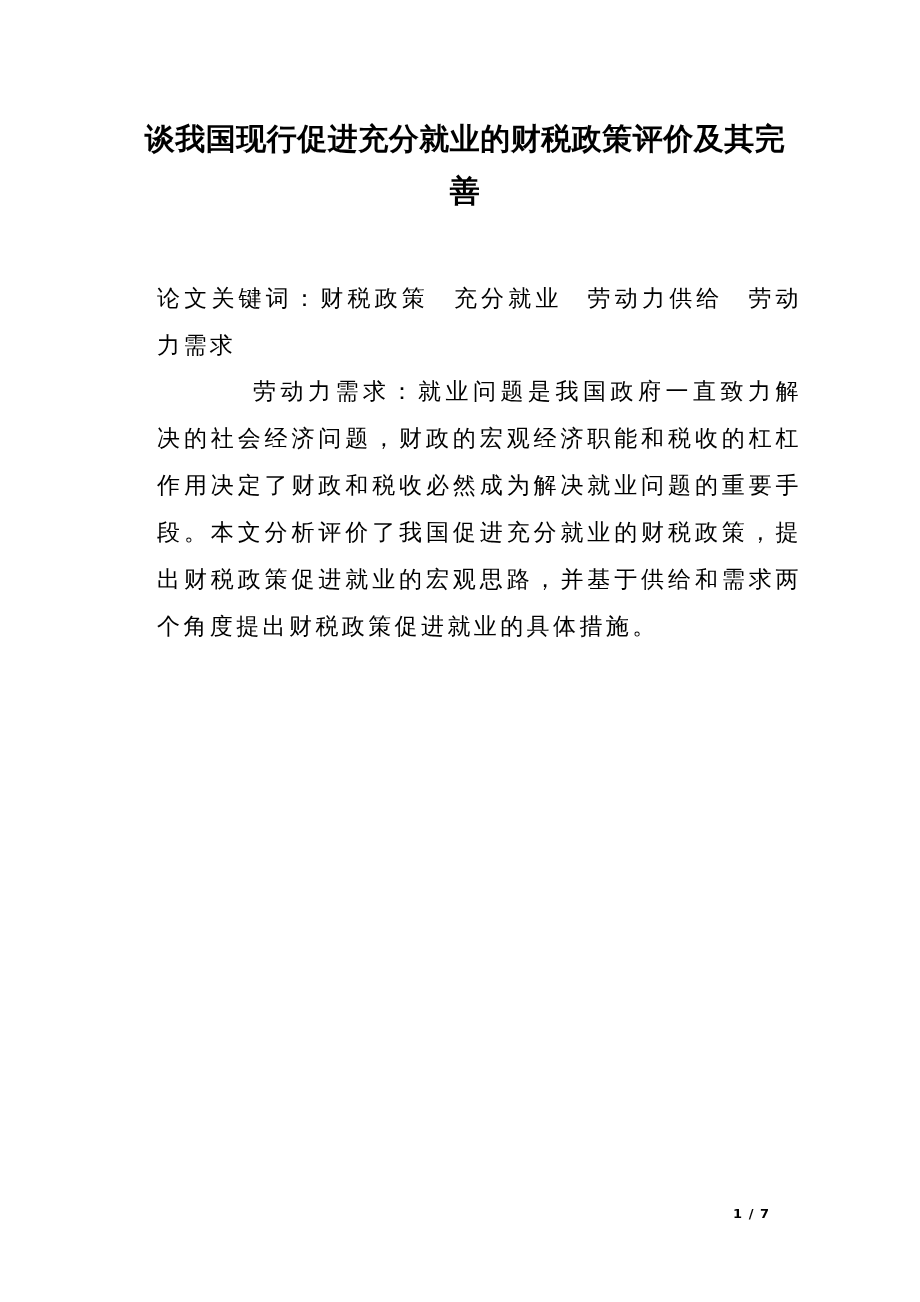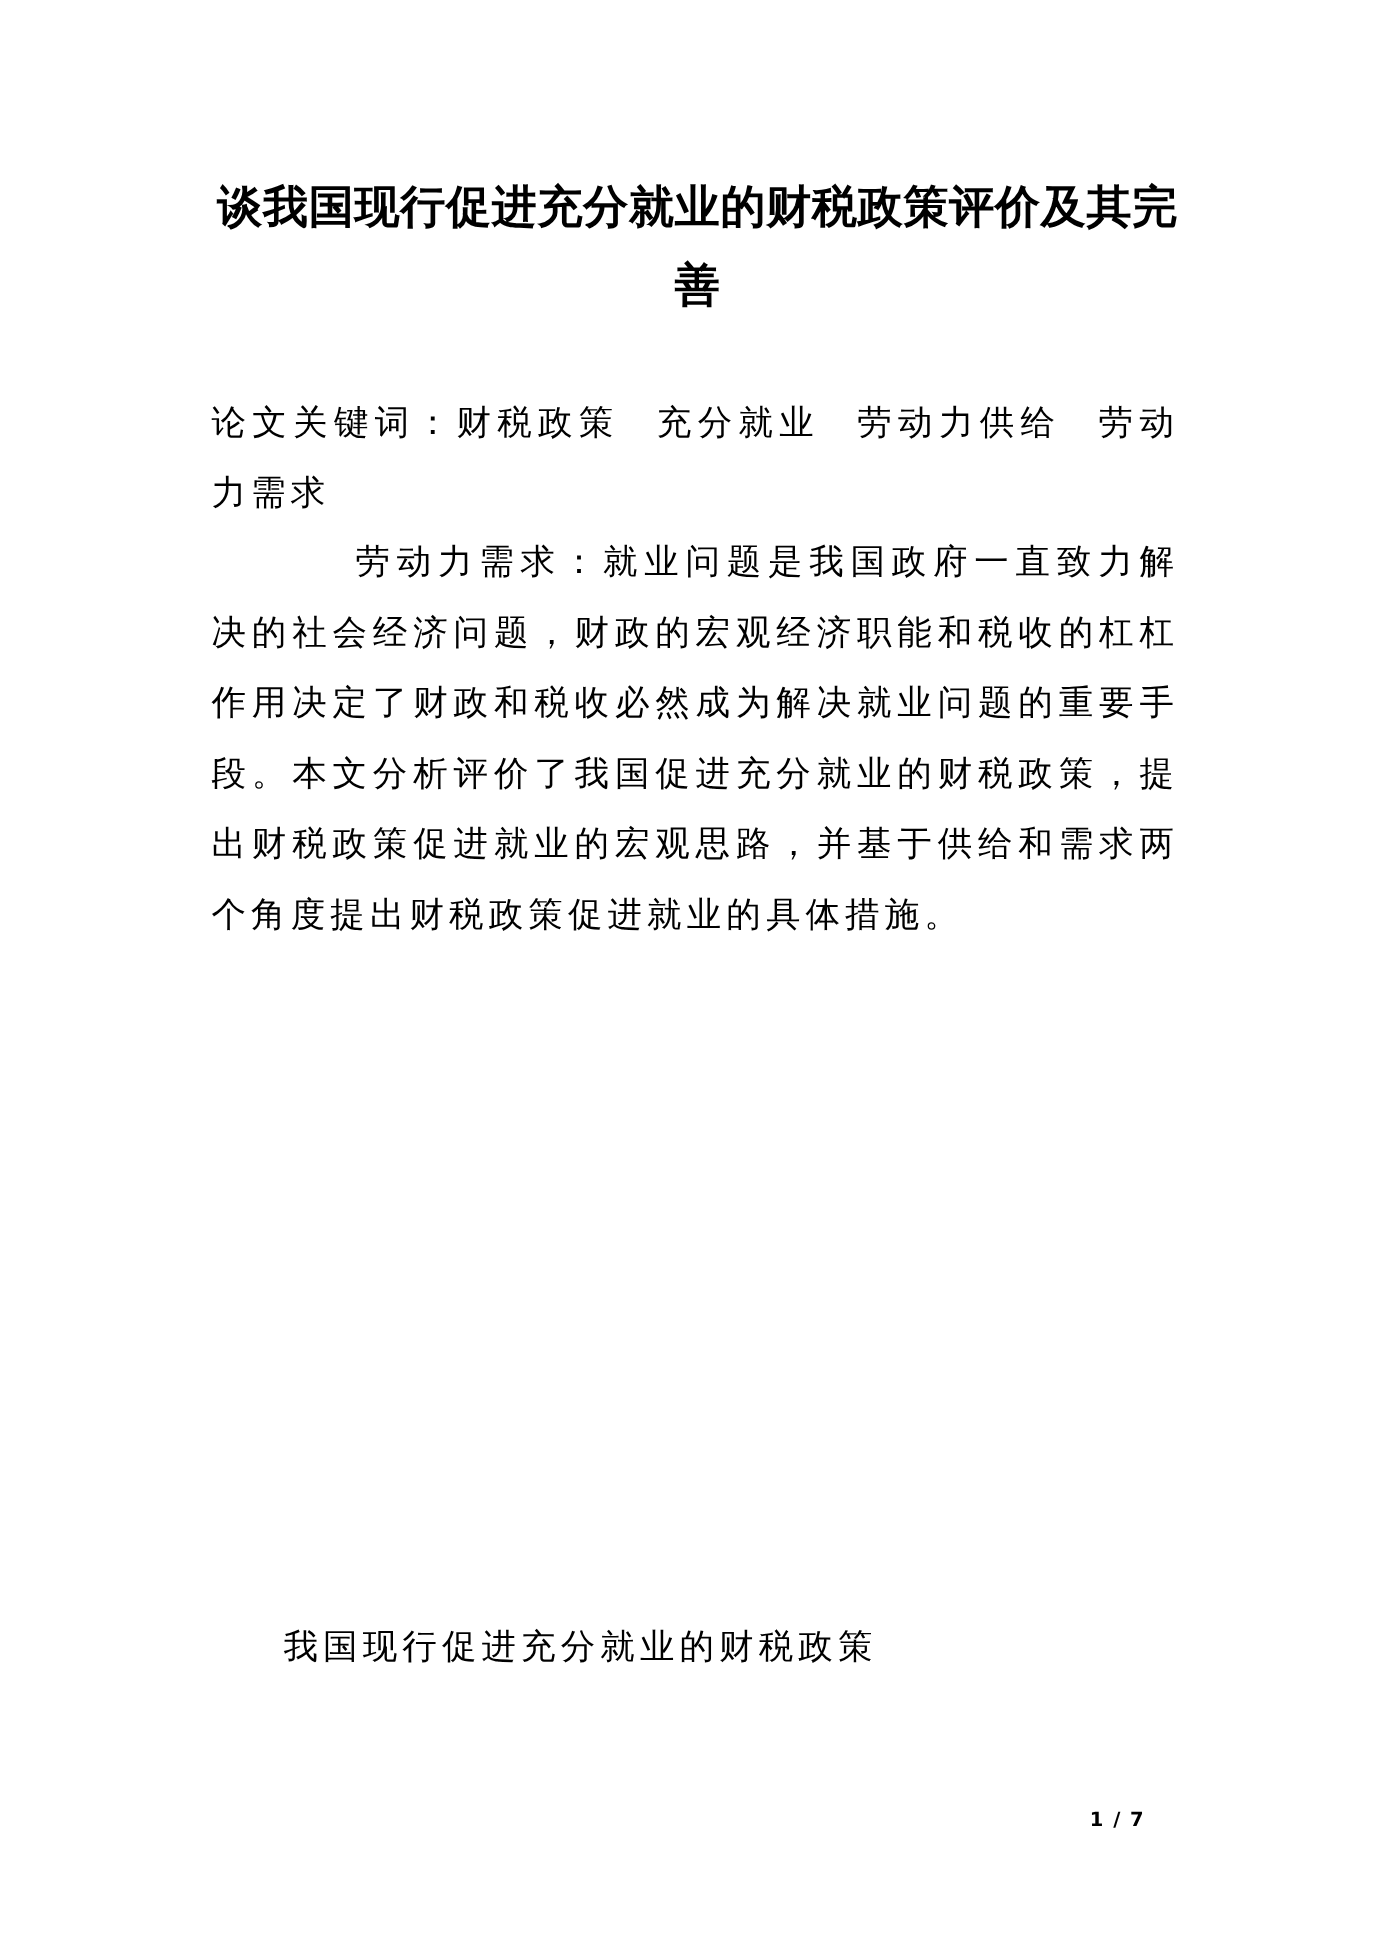--- a/index.html
+++ b/index.html
@@ -36,50 +36,49 @@
       letter-spacing: 0.5px;
       margin: 0;
     }
     .para {
       position: absolute;
       left: 141px;
       width: 645px;
       font-size: 23px;
       line-height: 47px;
       letter-spacing: 3.4px;
-      margin: 0;
+      margin: 16px;
       text-align: justify;
       word-break: break-all;
     }
     .keywords { top: 259px; }
     .abstract { top: 352px; text-indent: 96px; }
     .body1 { top: 688px; text-indent: 48px; }
     .heading2 { top: 1075px; text-indent: 48px; }
     .kw-sep { display: inline-block; width: 24px; }
     .page-number {
       position: absolute;
       left: 720px;
       top: 1206px;
       width: 50px;
-      text-align: center;
+      text-align: right;
       font-family: "DejaVu Sans", "Liberation Sans", sans-serif;
       font-weight: bold;
       font-size: 13px;
       letter-spacing: 1px;
     }
   </style>
 </head>
 <body>
 
 <div class="page">
 
   <h1 class="title">谈我国现行促进充分就业的财税政策评价及其完善</h1>
 
   <p class="para keywords"><span>论文关键词：</span><span>财税政策</span><span class="kw-sep"></span><span>充分就业</span><span class="kw-sep"></span><span>劳动力供给</span><span class="kw-sep"></span><span>劳动力需求</span></p>
 
   <p class="para abstract"><span>劳动力需求：</span><span>就业问题是我国政府一直致力解决的社会经济问题，财政的宏观经济职能和税收的杠杠作用决定了财政和税收必然成为解决就业问题的重要手段。本文分析评价了我国促进充分就业的财税政策，提出财税政策促进就业的宏观思路，并基于供给和需求两个角度提出财税政策促进就业的具体措施。</span></p>
 
 
-  <p class="para heading2">我国现行促进充分就业的财税政策</p>
 
   <div class="page-number">1 / 7</div>
 
 </div>
 
 </body></html>

